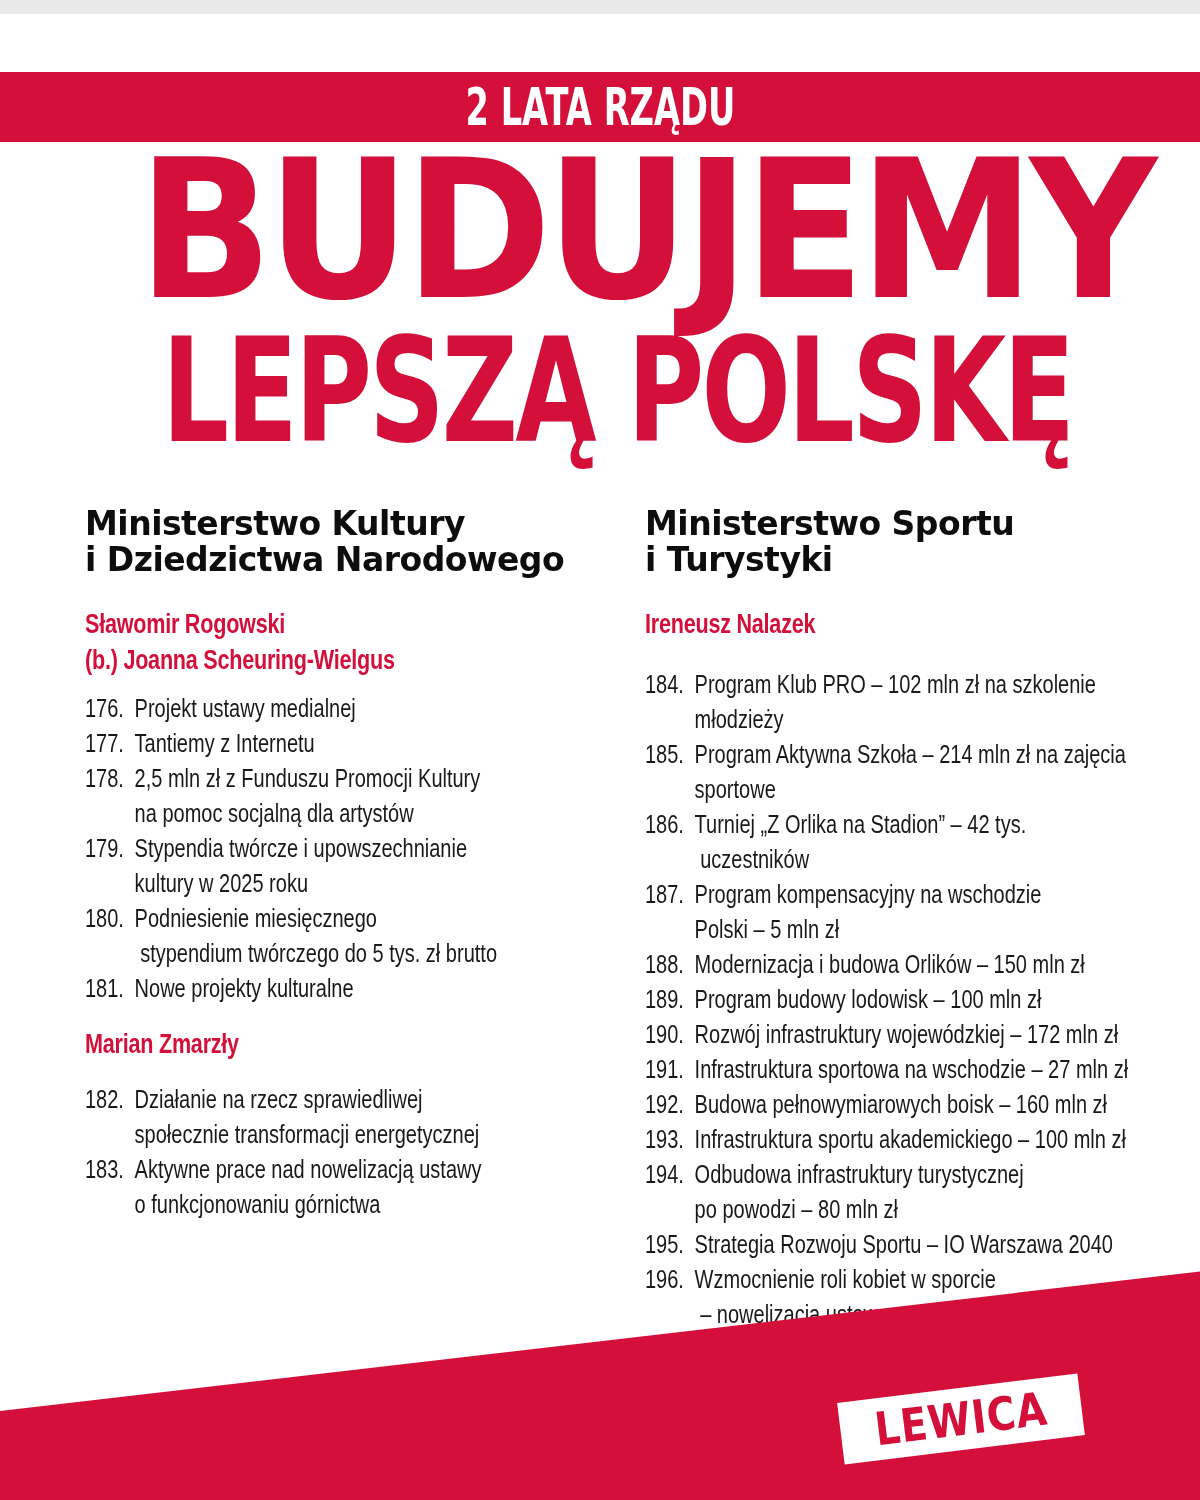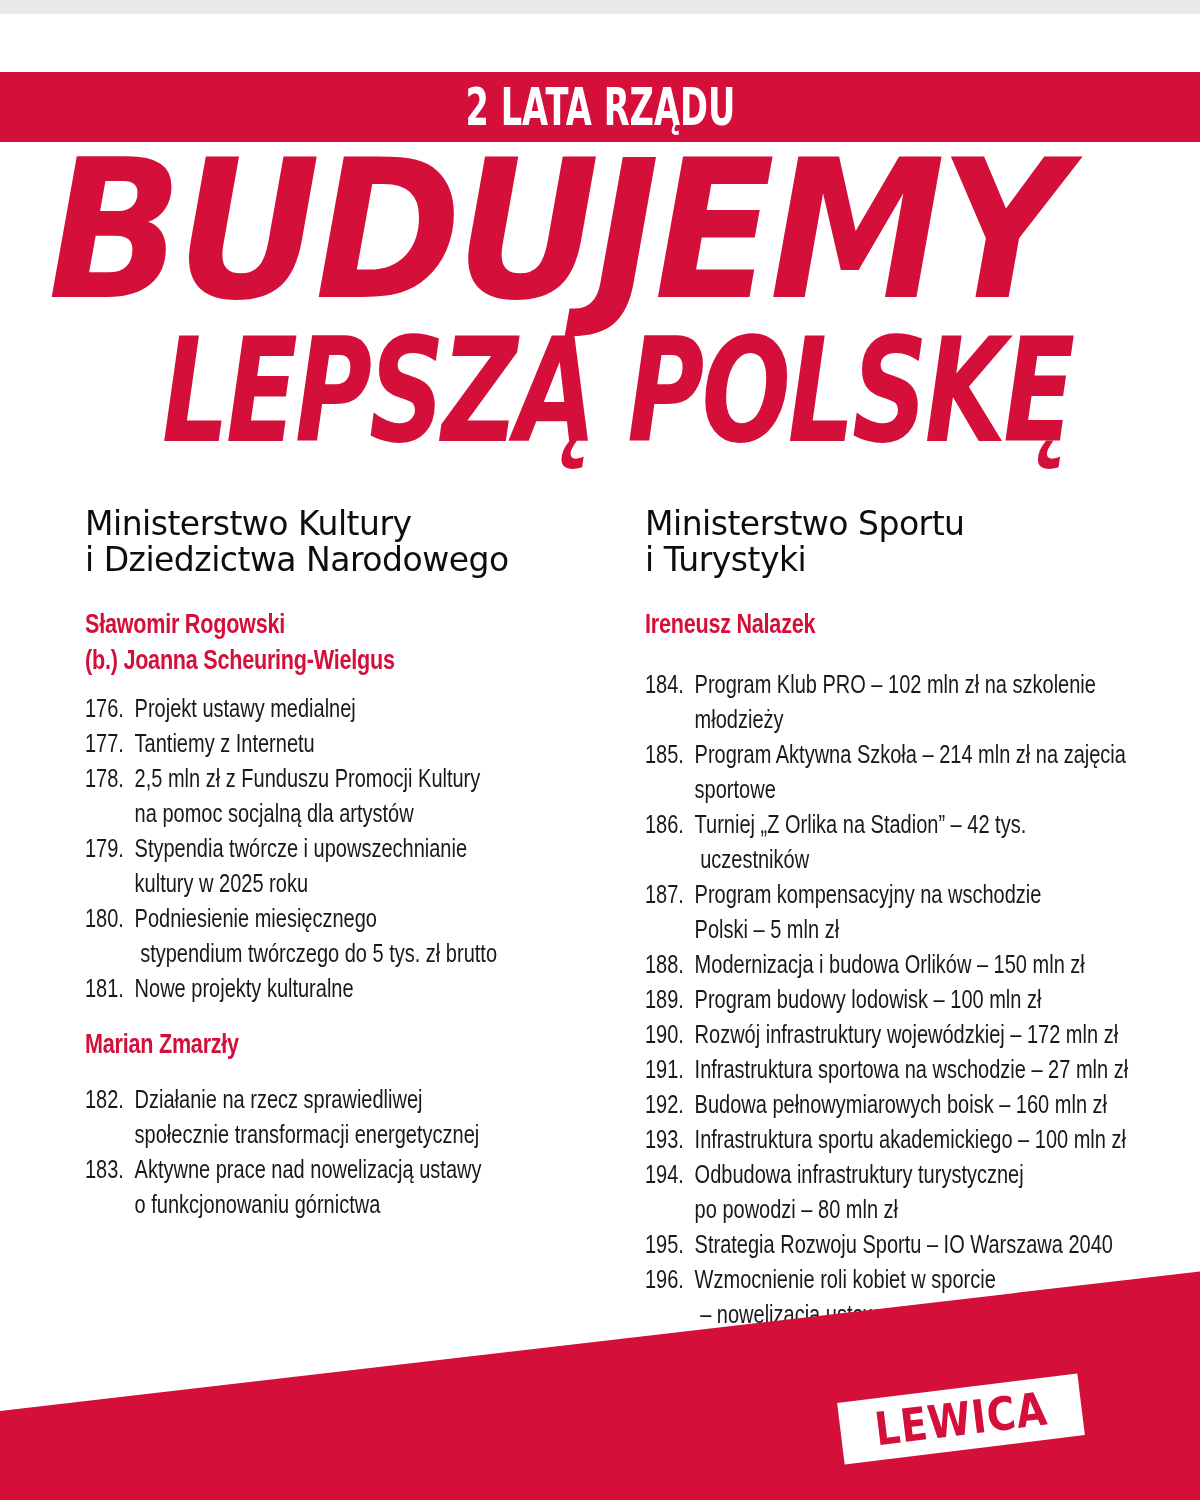--- a/index.html
+++ b/index.html
@@ -12,37 +12,37 @@
   .topbar{
     position:absolute;left:0;top:58px;width:1200px;height:70px;
     background:var(--red);display:flex;align-items:center;justify-content:center;
   }
   .topbar .band-text{
     color:#ffffff;font-family:"DejaVu Sans",sans-serif;font-weight:bold;
     font-size:51px;letter-spacing:0px;white-space:nowrap;
     transform:scaleX(0.66);transform-origin:center center;
   }
   
-  .main-title{position:absolute;left:0;top:142px;width:1200px;text-align:left;color:var(--red);font-style:italic;}
+  .main-title{position:absolute;left:0;top:142px;width:1200px;text-align:right;color:var(--red);}
   .main-title .t1{
     display:block;font-family:"DejaVu Sans",sans-serif;font-weight:bold;
     font-size:192px;line-height:150px;letter-spacing:-6px;white-space:nowrap;
     transform:scaleX(0.92);transform-origin:center top;
   }
   .main-title .t2{
     display:block;margin-top:26px;font-family:"DejaVu Sans",sans-serif;font-weight:bold;
     font-size:144px;line-height:118px;letter-spacing:-4px;white-space:nowrap;
     transform:scaleX(0.73);transform-origin:center top;
   }
   
   .col{position:absolute;top:465px;}
   .col-left{left:85px;width:540px;}
   .col-right{left:645px;width:545px;}
   .ministry-heading{
-    font-family:"DejaVu Sans",sans-serif;font-weight:normal;color:#0d0d0d;
+    font-family:"DejaVu Sans",sans-serif;font-weight:bold;color:#0d0d0d;
     font-size:33px;line-height:36px;letter-spacing:-0.5px;white-space:pre-line;
   }
   .ministers{
     margin-top:22px;color:var(--red);font-weight:bold;
     font-size:27px;line-height:36px;white-space:pre-line;
     transform:scaleX(0.80);transform-origin:0 0;width:125%;letter-spacing:-0.3px;
   }
   .list{
     transform:scaleX(0.80);transform-origin:0 0;
     color:#191919;font-size:25px;line-height:35px;letter-spacing:0px;

